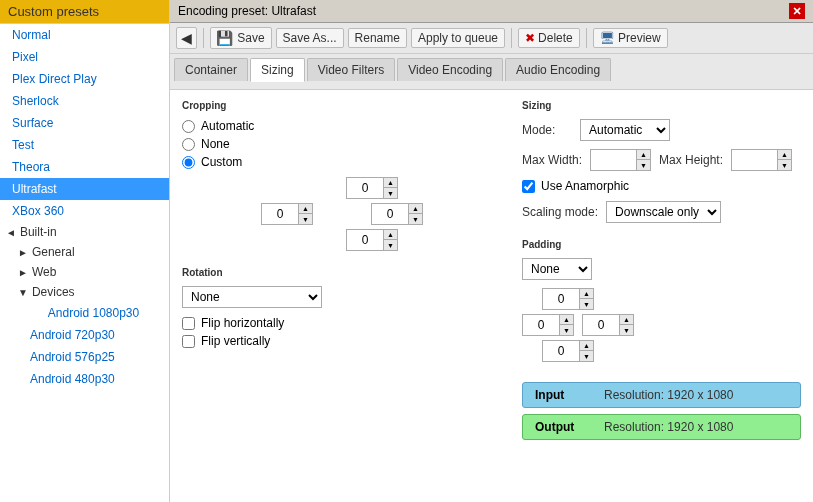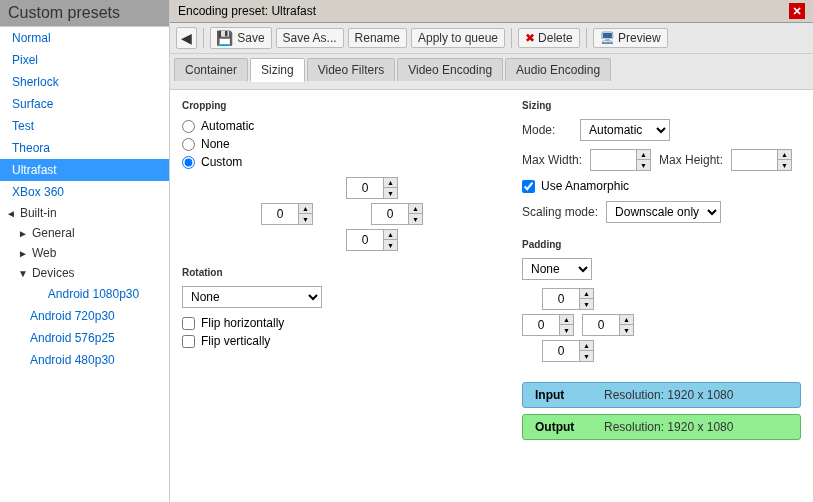--- a/index.html
+++ b/index.html
@@ -1,20 +1,20 @@
 <!DOCTYPE html>
 <html><head>
   <meta charset="utf-8">
   <style>
     * { box-sizing: border-box; margin: 0; padding: 0; }
     body { font-family: 'Segoe UI', Tahoma, Geneva, Verdana, sans-serif; font-size: 12px; background: #f0f0f0; width: 813px; height: 502px; overflow: hidden; display: flex; }
 
     
     .sidebar { width: 170px; background: #fff; border-right: 1px solid #ccc; display: flex; flex-direction: column; height: 502px; }
-    .sidebar-title { background: #a3a3a3; padding: 4px 8px; font-size: 16px; color: #333; border-bottom: 1px solid #ccc; }
+    .sidebar-title { background: #eab308; padding: 4px 8px; font-size: 13px; color: #333; border-bottom: 1px solid #ccc; }
     .sidebar-scroll { flex: 1; overflow-y: auto; overflow-x: hidden; }
     .sidebar-item { padding: 4px 12px; cursor: pointer; color: #0066cc; font-size: 12px; white-space: nowrap; }
     .sidebar-item.active { background: #3399ff; color: #fff; }
     .sidebar-group-header { padding: 3px 6px; font-size: 12px; color: #333; display: flex; align-items: center; gap: 4px; }
     .sidebar-group-header .arrow { font-size: 10px; }
     .sidebar-item.sub { padding-left: 24px; }
 
     
     .main { flex: 1; display: flex; flex-direction: column; height: 502px; }
 
@@ -94,20 +94,21 @@
     ::-webkit-scrollbar-thumb { background: #c0c0c0; border: 2px solid #f0f0f0; border-radius: 3px; }
   </style>
 </head>
 <body>
 
 <div class="sidebar">
   <div class="sidebar-title">Custom presets</div>
   <div class="sidebar-scroll">
     <div class="sidebar-item">Normal</div>
     <div class="sidebar-item">Pixel</div>
+    <div class="sidebar-item">Plex Direct Play</div>
     <div class="sidebar-item">Sherlock</div>
     <div class="sidebar-item">Surface</div>
     <div class="sidebar-item">Test</div>
     <div class="sidebar-item">Theora</div>
     <div class="sidebar-item active">Ultrafast</div>
     <div class="sidebar-item">XBox 360</div>
     <div class="sidebar-group-header">
       <span class="arrow">◄</span>
       <span>Built-in</span>
     </div>

